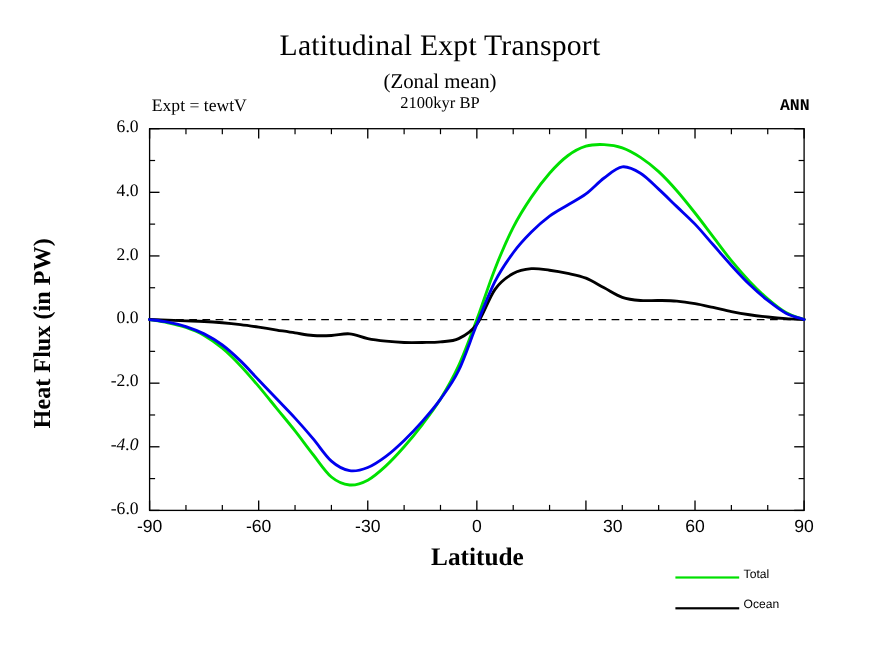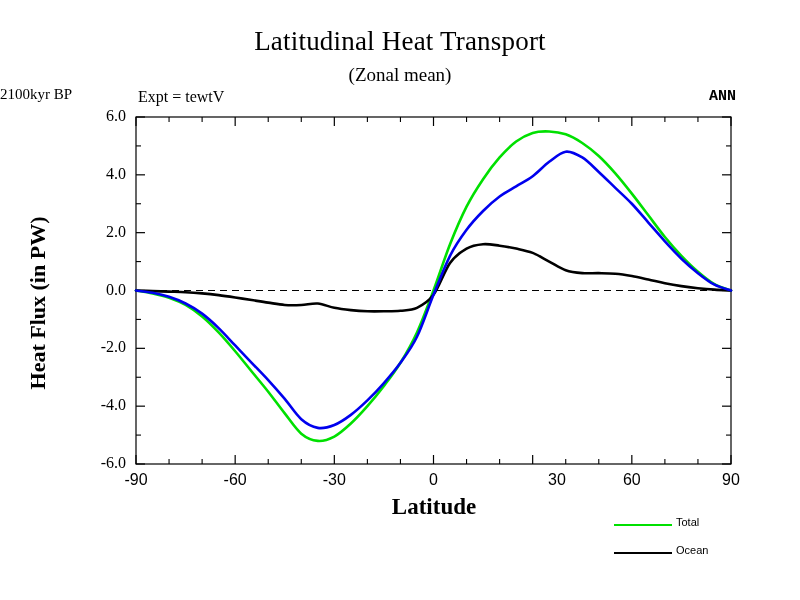--- a/index.html
+++ b/index.html
@@ -53,21 +53,21 @@
     font-size: 16px;
     font-weight: normal;
     font-family: "Liberation Serif", serif;
     white-space: nowrap;
   }
   .header-center {
     position: absolute;
     left: 0;
     top: 86px;
     width: 800px;
-    text-align: left;
+    text-align: center;
     font-size: 15px;
     font-family: "Liberation Serif", serif;
     white-space: nowrap;
   }
   .header-right {
     position: absolute;
     right: 64px;
     top: 88px;
     font-size: 15px;
     font-weight: bold;
@@ -155,21 +155,21 @@
     font-size: 11px;
     font-family: "Liberation Sans", sans-serif;
     white-space: nowrap;
   }
 </style>
 </head>
 <body>
 
 <div id="figure">
 
-  <div class="title-main">Latitudinal Heat Transport</div>
+  <div class="title-main">Latitudinal Expt Transport</div>
   <div class="title-sub">(Zonal mean)</div>
   <div class="header-left">Expt = tewtV</div>
   <div class="header-center">2100kyr BP</div>
   <div class="header-right">ANN</div>
 
   <div class="ylabel">Heat Flux (in PW)</div>
   <div class="xlabel">Latitude</div>
 
   <svg id="plot-svg" width="800" height="600">
     <g id="axis-frame">
@@ -246,21 +246,21 @@
       </g>
     <g id="series-layer">
         <path d="M 136.00 290.50 C 138.75 290.98, 147.02 292.19, 152.53 293.39 C 158.04 294.60, 163.55 295.80, 169.06 297.73 C 174.56 299.66, 180.07 301.83, 185.58 304.96 C 191.09 308.09, 196.60 311.95, 202.11 316.52 C 207.62 321.10, 213.13 326.65, 218.64 332.43 C 224.15 338.21, 229.66 344.72, 235.17 351.23 C 240.68 357.73, 246.19 364.72, 251.69 371.47 C 257.20 378.21, 262.71 384.72, 268.22 391.71 C 273.73 398.70, 279.24 406.41, 284.75 413.40 C 290.26 420.38, 295.77 429.06, 301.28 433.64 C 306.79 438.22, 312.30 440.38, 317.81 440.87 C 323.31 441.35, 328.82 439.42, 334.33 436.53 C 339.84 433.64, 345.35 428.58, 350.86 423.52 C 356.37 418.46, 361.88 412.43, 367.39 406.17 C 372.90 399.90, 378.41 393.15, 383.92 385.93 C 389.43 378.70, 394.94 371.71, 400.44 362.79 C 405.95 353.88, 411.46 344.48, 416.97 332.43 C 422.48 320.38, 427.99 305.20, 433.50 290.50 C 439.01 275.80, 444.52 258.21, 450.03 244.23 C 455.54 230.26, 461.05 217.49, 466.56 206.64 C 472.06 195.80, 477.57 187.36, 483.08 179.17 C 488.59 170.98, 494.10 163.75, 499.61 157.48 C 505.12 151.22, 510.63 145.68, 516.14 141.58 C 521.65 137.48, 527.16 134.59, 532.67 132.90 C 538.18 131.22, 543.69 131.22, 549.19 131.46 C 554.70 131.70, 560.21 132.42, 565.72 134.35 C 571.23 136.28, 576.74 139.41, 582.25 143.03 C 587.76 146.64, 593.27 150.98, 598.78 156.04 C 604.29 161.10, 609.80 167.12, 615.31 173.39 C 620.81 179.65, 626.32 186.64, 631.83 193.63 C 637.34 200.62, 642.85 208.09, 648.36 215.32 C 653.87 222.55, 659.38 230.26, 664.89 237.00 C 670.40 243.75, 675.91 250.02, 681.42 255.80 C 686.93 261.58, 692.44 266.98, 697.94 271.70 C 703.45 276.43, 708.96 281.01, 714.47 284.14 C 719.98 287.27, 728.25 289.44, 731.00 290.50" fill="none" stroke="#00e000" stroke-width="2.6" stroke-linecap="round" stroke-linejoin="round"></path>
         <path d="M 136.00 290.50 C 138.75 290.60, 147.02 290.89, 152.53 291.08 C 158.04 291.27, 163.55 291.46, 169.06 291.66 C 174.56 291.85, 180.07 291.95, 185.58 292.24 C 191.09 292.52, 196.60 292.91, 202.11 293.39 C 207.62 293.87, 213.13 294.45, 218.64 295.13 C 224.15 295.80, 229.66 296.62, 235.17 297.44 C 240.68 298.26, 246.19 299.18, 251.69 300.04 C 257.20 300.91, 262.71 301.83, 268.22 302.64 C 273.73 303.46, 279.24 304.57, 284.75 304.96 C 290.26 305.34, 295.77 305.20, 301.28 304.96 C 306.79 304.72, 312.30 303.03, 317.81 303.51 C 323.31 303.99, 328.82 306.74, 334.33 307.85 C 339.84 308.96, 345.35 309.58, 350.86 310.16 C 356.37 310.74, 361.88 311.13, 367.39 311.32 C 372.90 311.51, 378.41 311.42, 383.92 311.32 C 389.43 311.22, 394.94 311.32, 400.44 310.74 C 405.95 310.16, 411.46 310.50, 416.97 307.85 C 422.48 305.20, 427.99 302.31, 433.50 294.84 C 439.01 287.37, 444.52 270.74, 450.03 263.03 C 455.54 255.32, 461.05 251.70, 466.56 248.57 C 472.06 245.44, 477.57 244.72, 483.08 244.23 C 488.59 243.75, 494.10 244.96, 499.61 245.68 C 505.12 246.40, 510.63 247.37, 516.14 248.57 C 521.65 249.78, 527.16 250.74, 532.67 252.91 C 538.18 255.08, 543.69 258.69, 549.19 261.58 C 554.70 264.47, 560.21 268.33, 565.72 270.26 C 571.23 272.19, 576.74 272.67, 582.25 273.15 C 587.76 273.63, 593.27 273.05, 598.78 273.15 C 604.29 273.25, 609.80 273.25, 615.31 273.73 C 620.81 274.21, 626.32 275.08, 631.83 276.04 C 637.34 277.01, 642.85 278.31, 648.36 279.51 C 653.87 280.72, 659.38 282.16, 664.89 283.27 C 670.40 284.38, 675.91 285.34, 681.42 286.16 C 686.93 286.98, 692.44 287.61, 697.94 288.19 C 703.45 288.76, 708.96 289.25, 714.47 289.63 C 719.98 290.02, 728.25 290.36, 731.00 290.50" fill="none" stroke="#000000" stroke-width="2.6" stroke-linecap="round" stroke-linejoin="round"></path>
         <path d="M 136.00 290.50 C 138.75 290.89, 147.02 291.75, 152.53 292.81 C 158.04 293.87, 163.55 295.08, 169.06 296.86 C 174.56 298.64, 180.07 300.72, 185.58 303.51 C 191.09 306.31, 196.60 309.54, 202.11 313.63 C 207.62 317.73, 213.13 322.79, 218.64 328.09 C 224.15 333.39, 229.66 339.66, 235.17 345.44 C 240.68 351.22, 246.19 357.01, 251.69 362.79 C 257.20 368.57, 262.71 374.12, 268.22 380.14 C 273.73 386.17, 279.24 392.43, 284.75 398.94 C 290.26 405.44, 295.77 414.36, 301.28 419.18 C 306.79 424.00, 312.30 426.89, 317.81 427.85 C 323.31 428.82, 328.82 427.13, 334.33 424.96 C 339.84 422.79, 345.35 418.94, 350.86 414.84 C 356.37 410.75, 361.88 405.68, 367.39 400.38 C 372.90 395.08, 378.41 389.30, 383.92 383.03 C 389.43 376.77, 394.94 370.50, 400.44 362.79 C 405.95 355.08, 411.46 348.09, 416.97 336.77 C 422.48 325.44, 427.99 308.33, 433.50 294.84 C 439.01 281.34, 444.52 266.64, 450.03 255.80 C 455.54 244.96, 461.05 237.25, 466.56 229.78 C 472.06 222.30, 477.57 216.52, 483.08 210.98 C 488.59 205.44, 494.10 200.62, 499.61 196.52 C 505.12 192.42, 510.63 189.77, 516.14 186.40 C 521.65 183.03, 527.16 180.38, 532.67 176.28 C 538.18 172.18, 543.69 165.92, 549.19 161.82 C 554.70 157.72, 560.21 152.42, 565.72 151.70 C 571.23 150.98, 576.74 154.11, 582.25 157.48 C 587.76 160.86, 593.27 166.88, 598.78 171.94 C 604.29 177.00, 609.80 182.54, 615.31 187.85 C 620.81 193.15, 626.32 197.97, 631.83 203.75 C 637.34 209.53, 642.85 216.28, 648.36 222.55 C 653.87 228.81, 659.38 235.32, 664.89 241.34 C 670.40 247.37, 675.91 253.39, 681.42 258.69 C 686.93 263.99, 692.44 268.81, 697.94 273.15 C 703.45 277.49, 708.96 281.82, 714.47 284.72 C 719.98 287.61, 728.25 289.54, 731.00 290.50" fill="none" stroke="#0000ee" stroke-width="2.6" stroke-linecap="round" stroke-linejoin="round"></path>
       </g>
   </svg>
 
   <div id="tick-labels">
       <div class="tick-label-y" style="left: 74px; top: 454px;">-6.0</div>
-      <div class="tick-label-y" style="left: 74px; top: 396.167px;">-4.0</div>
+      <div class="tick-label-y" style="left: 74px; top: 396.167px; font-style: italic;">-4.0</div>
       <div class="tick-label-y" style="left: 74px; top: 338.333px;">-2.0</div>
       <div class="tick-label-y" style="left: 74px; top: 280.5px;">0.0</div>
       <div class="tick-label-y" style="left: 74px; top: 222.667px;">2.0</div>
       <div class="tick-label-y" style="left: 74px; top: 164.833px;">4.0</div>
       <div class="tick-label-y" style="left: 74px; top: 107px;">6.0</div>
       <div class="tick-label-x" style="left: 106px; top: 471px;">-90</div>
       <div class="tick-label-x" style="left: 205.167px; top: 471px;">-60</div>
       <div class="tick-label-x" style="left: 304.333px; top: 471px;">-30</div>
       <div class="tick-label-x" style="left: 403.5px; top: 471px;">0</div>
       <div class="tick-label-x" style="left: 527px; top: 471px;">30</div>

